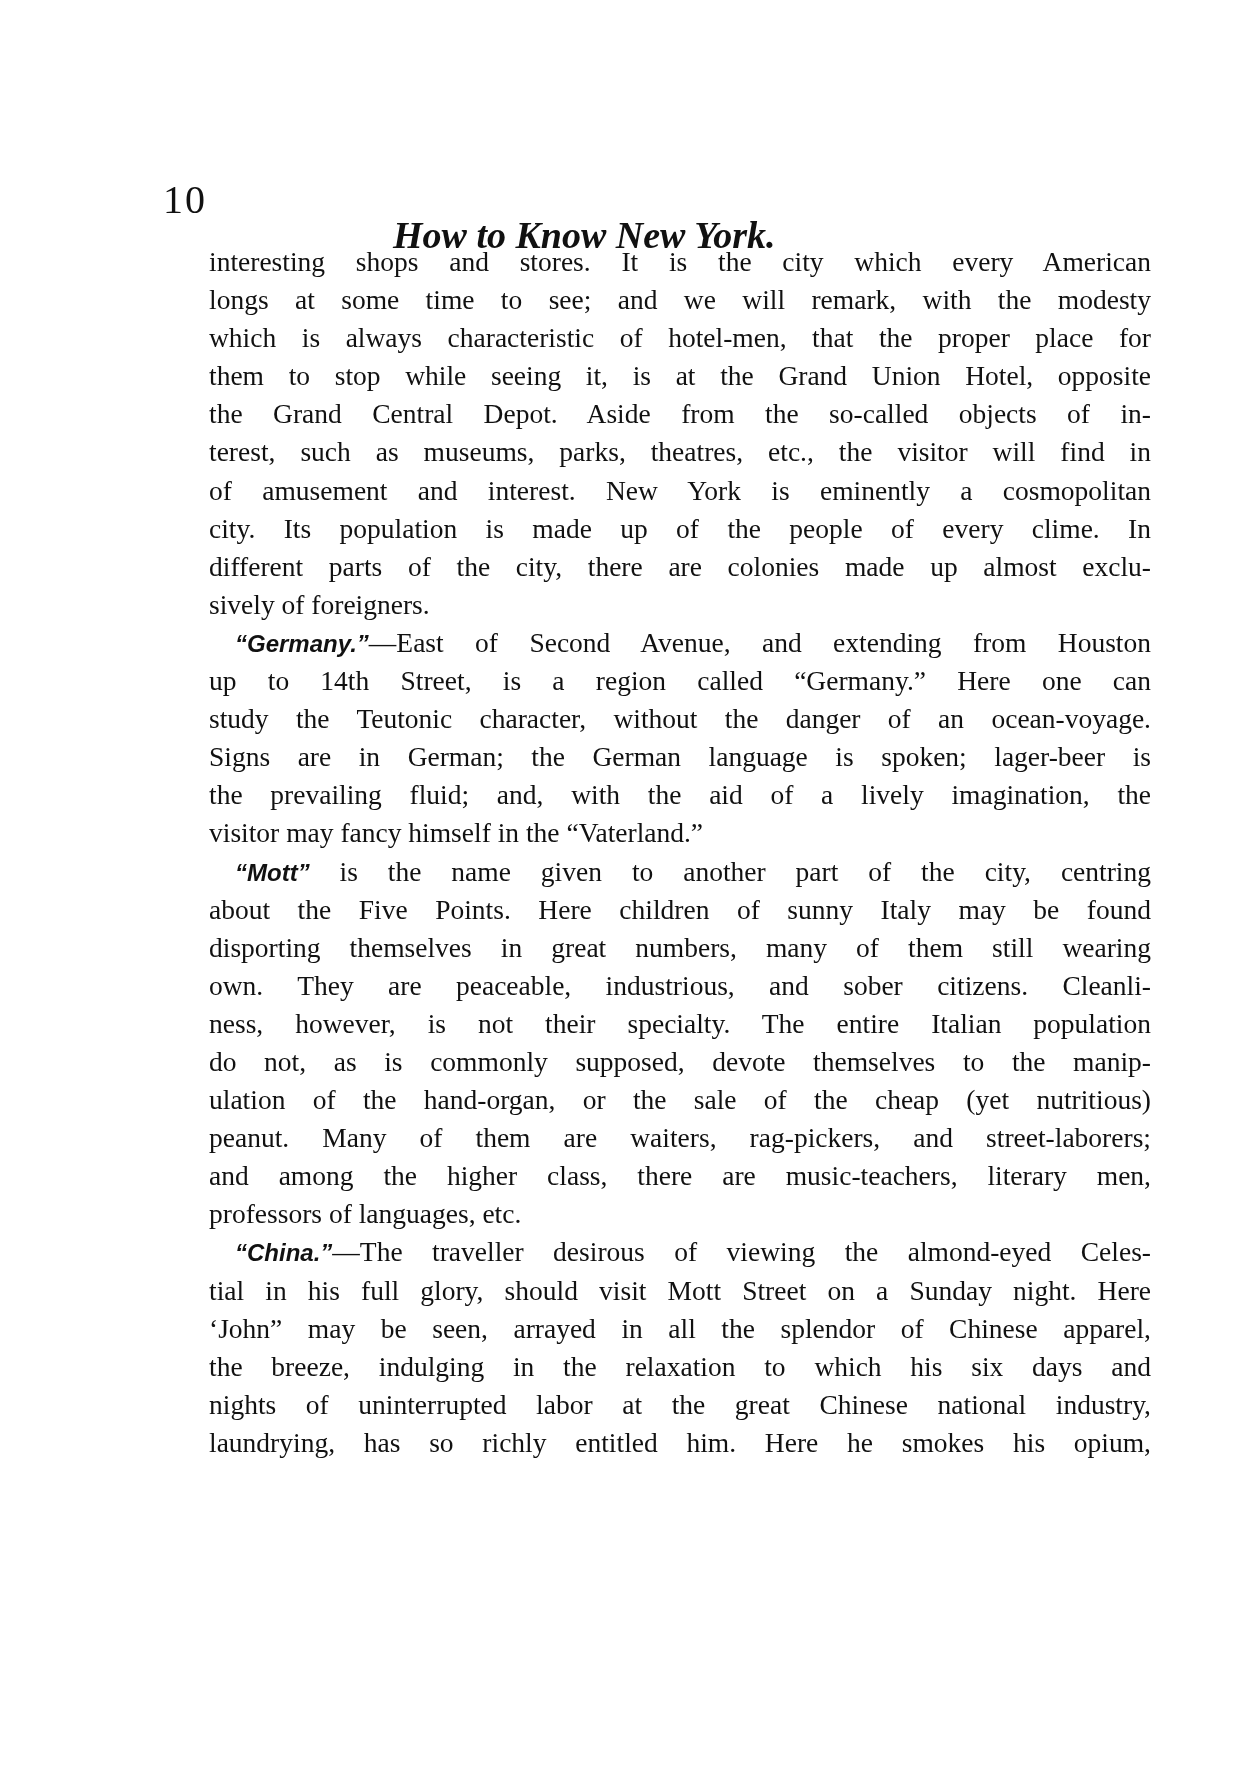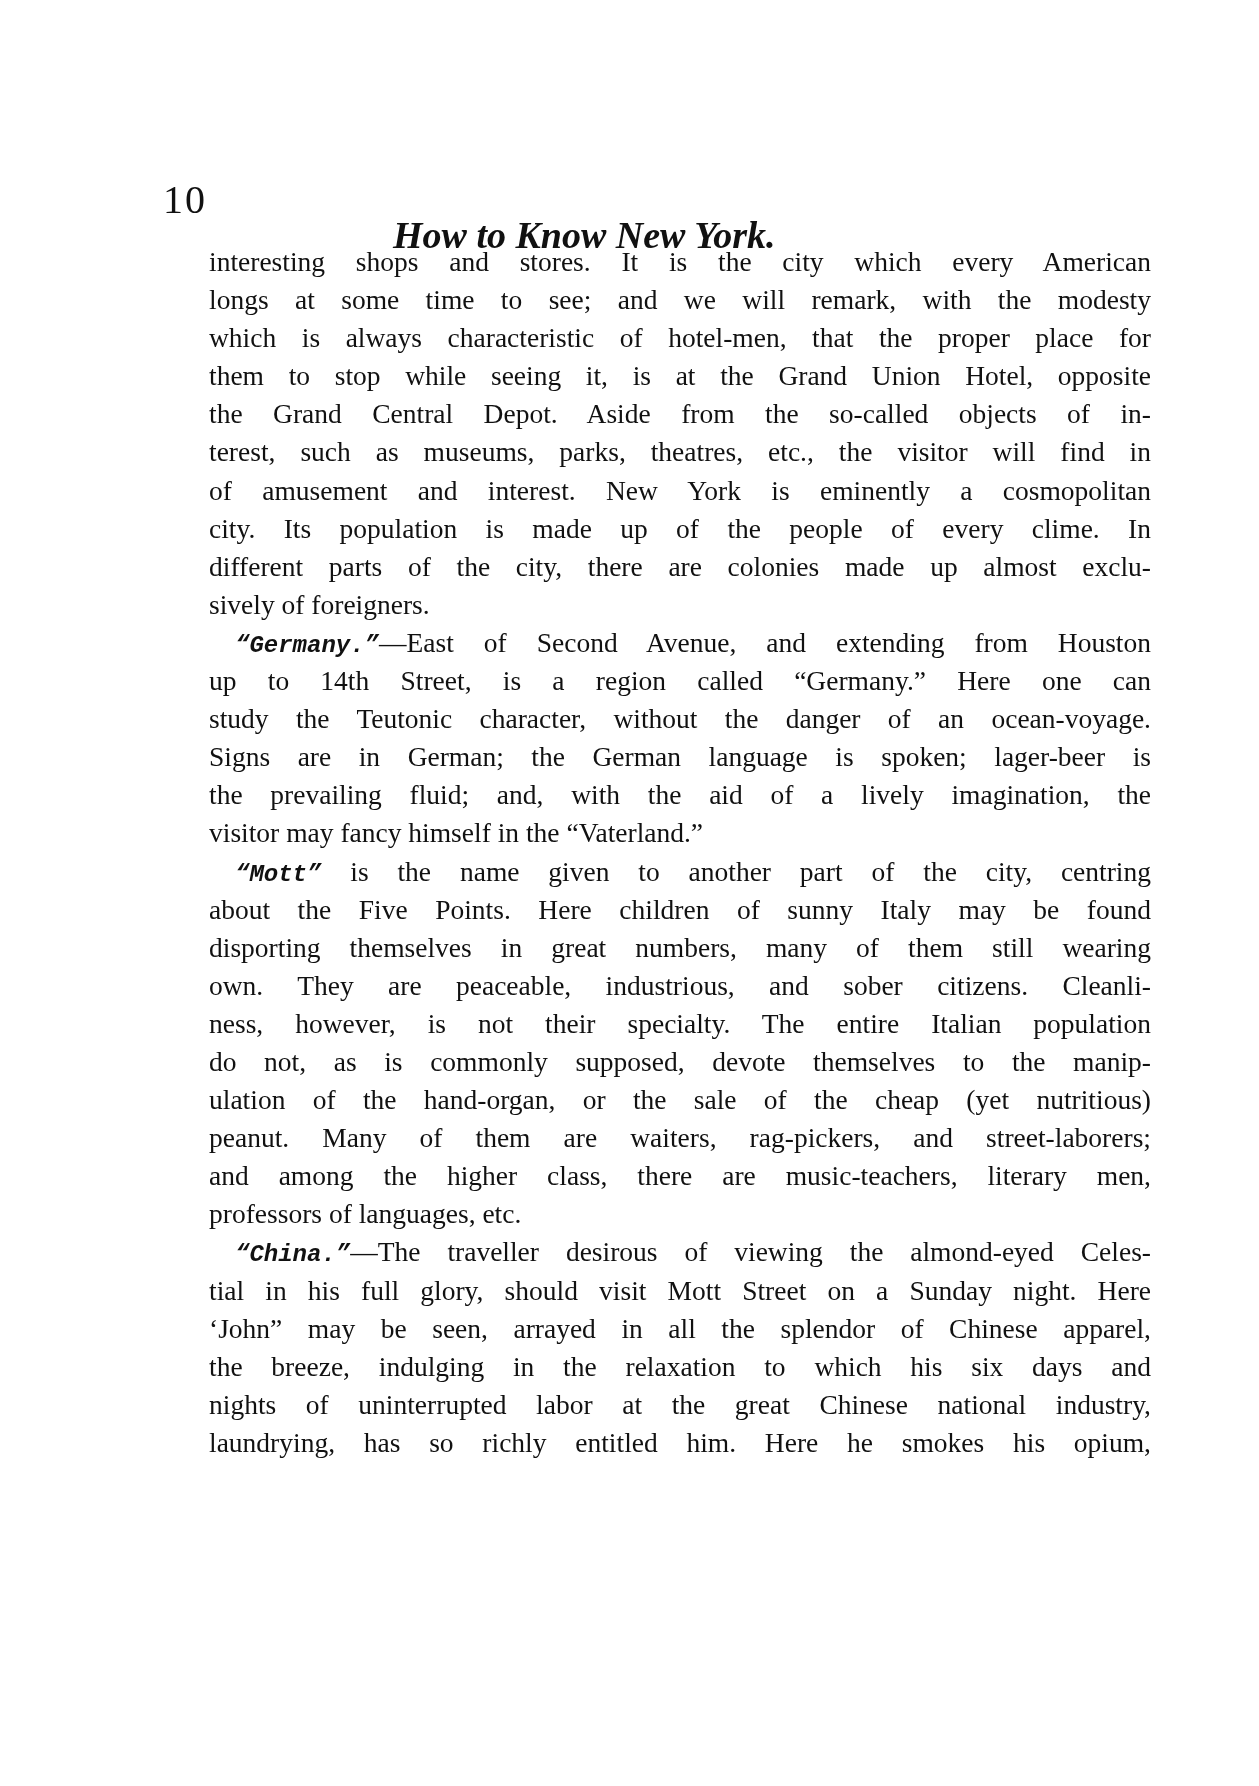--- a/index.html
+++ b/index.html
@@ -4,21 +4,21 @@
 <style>
   html, body { margin: 0; padding: 0; background: #ffffff; }
   body { width: 1259px; height: 1786px; position: relative; overflow: hidden; color: #111; }
   .header { position: absolute; top: 168px; left: 163px; width: 940px; height: 50px; }
   .page-num { position: absolute; left: 0; top: 8px; font-family: "Liberation Serif", serif; font-size: 40px; letter-spacing: 2px; }
   .running-title { position: absolute; left: 230px; top: 0; font-family: "Liberation Serif", serif; font-style: italic; font-weight: bold; font-size: 38px; margin-top: 45px; }
   .body-text { position: absolute; top: 243px; left: 163px; width: 942px; font-family: "Liberation Serif", serif; font-size: 27.5px; line-height: 38.1px; margin-left: 46px; }
   .line { display: block; text-align: justify; text-align-last: justify; white-space: nowrap; height: 38.1px; overflow: visible; }
   .line.last { text-align-last: left; }
   .line.indent { padding-left: 26px; }
-  .head-term { font-family: Liberation Mono, monospace; font-style: italic; font-weight: bold; font-size: 24px; }
+  .head-term { font-family: Liberation Sans, sans-serif; font-style: italic; font-weight: bold; font-size: 24px; }
 </style>
 </head>
 <body>
 
 <div class="header">
   <span class="page-num">10</span>
   <span class="running-title">How to Know New York.</span>
 </div>
 
 <div class="body-text">

